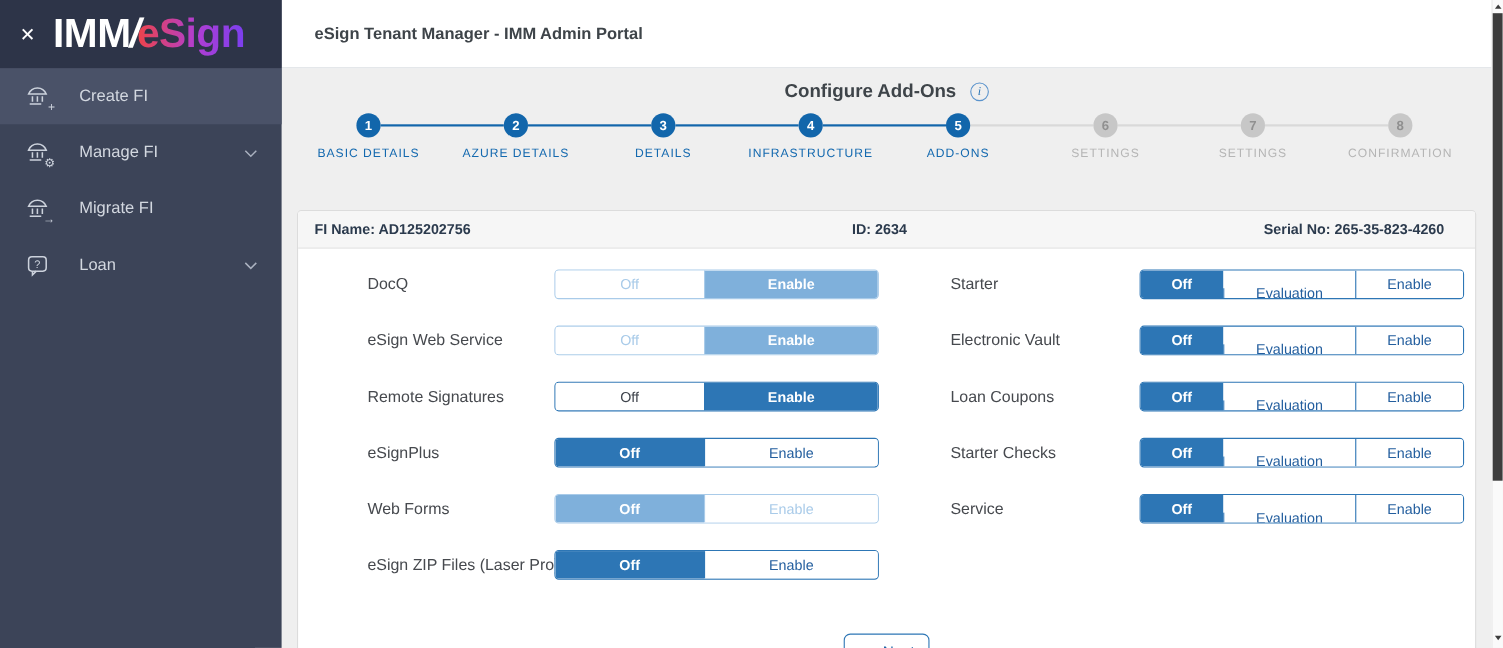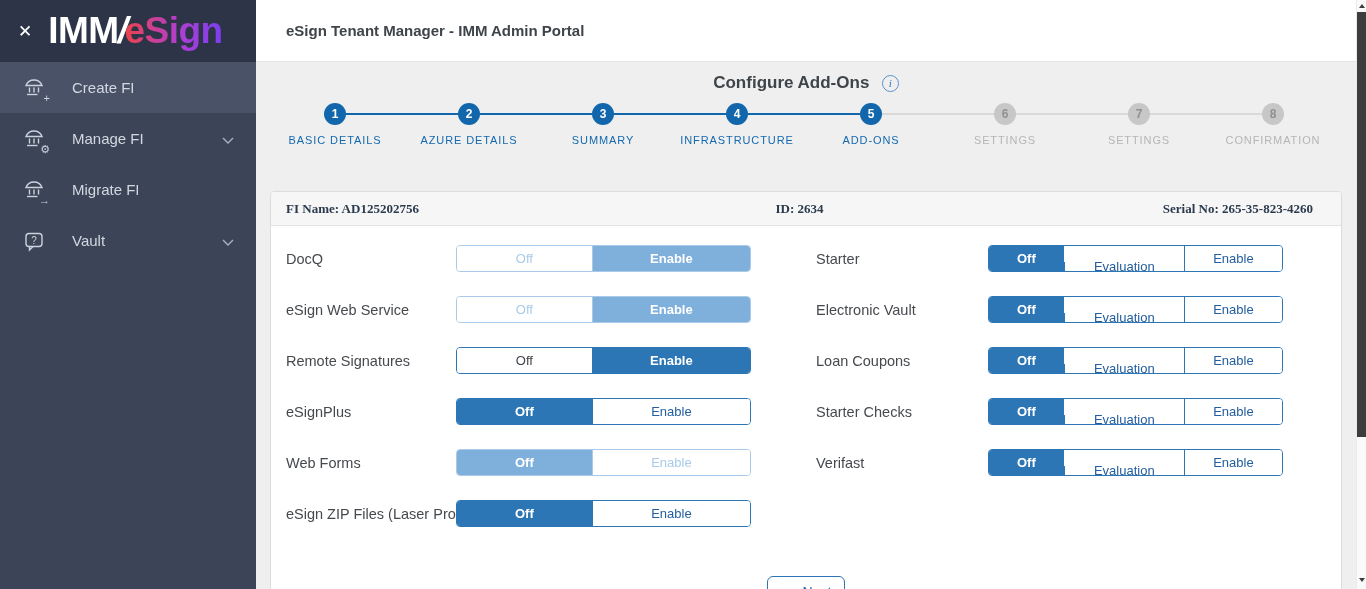--- a/index.html
+++ b/index.html
@@ -48,30 +48,30 @@
   .step-circle { width:22px; height:22px; border-radius:50%; background:#c7c7c7; color:#909090;
                  font-size:12px; font-weight:700; display:flex; align-items:center; justify-content:center; z-index:1; }
   .step-label { margin-top:9px; font-size:11px; font-weight:500; letter-spacing:0.9px; color:#b5b5b5; white-space:nowrap; }
   .step.blue .step-circle { background:#1266ab; color:#ffffff; }
   .step.blue .step-label { color:#1469af; }
 
   
   .card { margin-left:14px; margin-top:16px; width:1072px; height:460px; background:#ffffff;
           border:1px solid #dcdcdc; border-radius:4px; overflow:hidden; }
   .fi-bar { height:34px; background:#f6f6f6; border-bottom:1px solid #e3e3e3; display:flex; align-items:center;
-            font-size:13px; font-weight:700; color:#2b3a4d; padding:0 28px 0 15px;font-family:Liberation Serif, serif; }
+            font-size:13px; font-weight:700; color:#2b3a4d; padding:0 28px 0 15px; }
   .fi-bar > div { flex:1; }
   .fi-center { text-align:center; }
   .fi-right { text-align:right; }
 
   .addons { display:flex; padding:19px 0 0 15px; }
   .col-left { width:530px; }
   .col-right { flex:1; }
   .arow { display:flex; align-items:center; margin-bottom:24px; height:27px; }
-  .arow-label { font-size:14.5px; color:#46494e; white-space:nowrap; }
+  .arow-label { font-size:14.5px; color:#46494e; white-space:nowrap;margin-left:48px; }
   .col-left .arow-label { width:170px; flex:0 0 170px; }
   .col-right .arow-label { width:172px; flex:0 0 172px; }
 
   .grp { display:flex; width:295px; height:27px; border:1px solid #2d76b5; border-radius:4px; overflow:hidden; background:#fff; }
   .grp[data-state="disabled"] { border-color:#a9cbe9; }
   .grp .opt + .opt { border-left:1px solid #2d76b5; }
   .grp[data-state="disabled"] .opt + .opt { border-left-color:#a9cbe9; }
   .opt { display:flex; align-items:center; justify-content:center; font-size:13px; cursor:pointer; background:#ffffff; }
   .grp.two .opt:nth-child(1) { flex:0 0 46%; }
   .grp.two .opt:nth-child(2) { flex:1; }
@@ -157,21 +157,21 @@
         <span>Migrate FI</span>
       </div>
       <div class="nav-item">
         <span class="nav-icon">
           <svg width="24" height="24" viewBox="0 0 24 24" fill="none" stroke="#ccd2dc" stroke-width="1.4">
             <rect x="4" y="4.5" width="16" height="13" rx="3"></rect>
             <path d="M7.5 17.5 L7.5 21 L11 17.5"></path>
             <text x="12" y="14.6" text-anchor="middle" stroke="none" fill="#ccd2dc" font-size="10" font-family="Liberation Sans, sans-serif">?</text>
           </svg>
         </span>
-        <span>Vault</span>
+        <span>Loan</span>
         <span class="chevron">
           <svg width="12" height="8" viewBox="0 0 12 8" fill="none" stroke="#aab1bf" stroke-width="1.4">
               <polyline points="1,1.5 6,6.5 11,1.5"></polyline>
             </svg>
         </span>
       </div>
     </nav>
   </aside>
 
   <header class="topbar">
@@ -197,21 +197,21 @@
         <div class="step blue">
           <div class="step-circle">1</div>
           <div class="step-label">BASIC DETAILS</div>
         </div>
         <div class="step blue">
           <div class="step-circle">2</div>
           <div class="step-label">AZURE DETAILS</div>
         </div>
         <div class="step blue">
           <div class="step-circle">3</div>
-          <div class="step-label">SUMMARY</div>
+          <div class="step-label">DETAILS</div>
         </div>
         <div class="step blue">
           <div class="step-circle">4</div>
           <div class="step-label">INFRASTRUCTURE</div>
         </div>
         <div class="step blue">
           <div class="step-circle">5</div>
           <div class="step-label">ADD-ONS</div>
         </div>
         <div class="step">
@@ -310,21 +310,21 @@
           </div>
           <div class="arow">
             <span class="arow-label">Starter Checks</span>
             <div class="grp three" data-state="enabled">
               <span class="opt" data-state="selected">Off</span>
               <span class="opt" data-state="normal">Evaluation</span>
               <span class="opt" data-state="normal">Enable</span>
             </div>
           </div>
           <div class="arow">
-            <span class="arow-label">Verifast</span>
+            <span class="arow-label">Service</span>
             <div class="grp three" data-state="enabled">
               <span class="opt" data-state="selected">Off</span>
               <span class="opt" data-state="normal">Evaluation</span>
               <span class="opt" data-state="normal">Enable</span>
             </div>
           </div>
         </div>
 
       </div>
 

